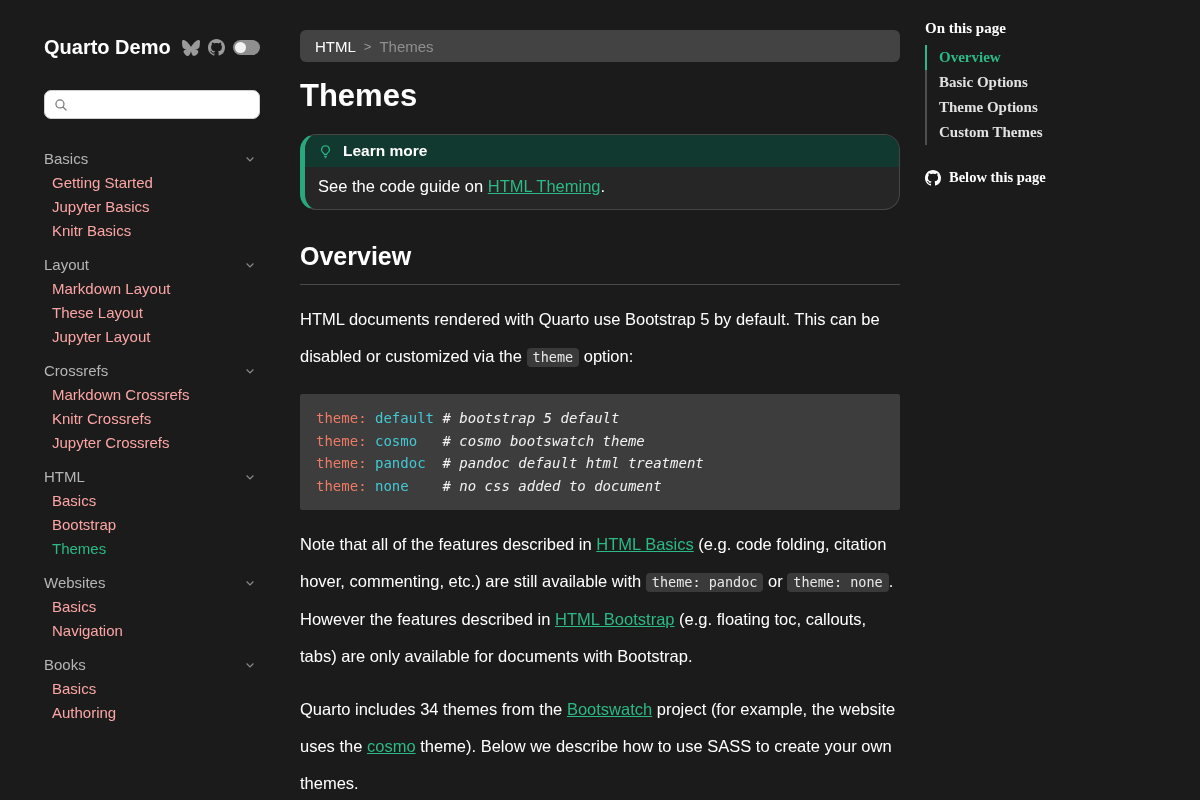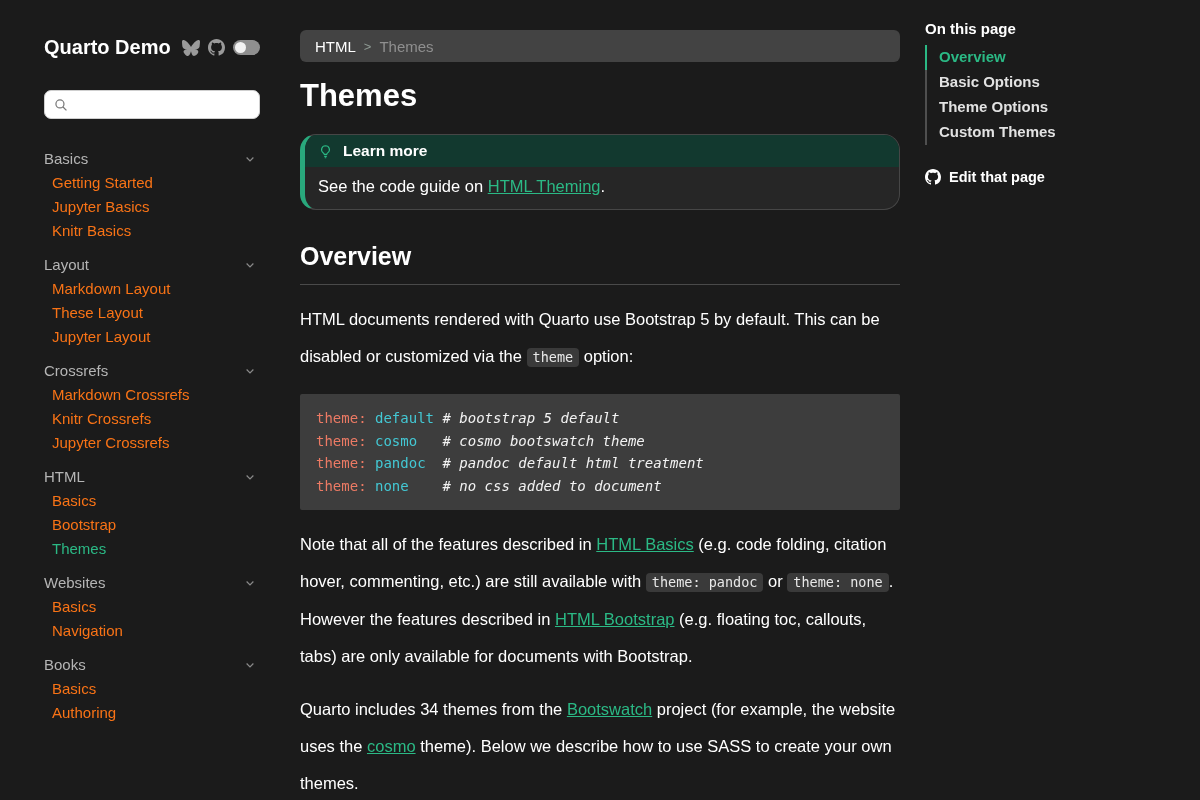--- a/index.html
+++ b/index.html
@@ -46,21 +46,21 @@
     font-family: "Liberation Sans", sans-serif;
   }
   .nav { margin-top: 27px; font-size: 15px; }
   .nav-section { margin-bottom: 9px; }
   .nav-section-header {
     display: flex; align-items: center; justify-content: space-between;
     width: 212px; color: #b5b5b5; line-height: 25px; cursor: pointer;
   }
   .chev { display: inline-flex; color: #8a8a8a; }
   .nav-item {
-    color: #f97316; line-height: 24px; padding-left: 8px;
+    color: #fca5a5; line-height: 24px; padding-left: 8px;
     cursor: pointer; white-space: nowrap;
   }
   .nav-item.active { color: #2bb985; }
 
   
   .main {
     width: 600px; flex: 0 0 600px;
     margin-left: 10px;
     padding-top: 30px;
   }
@@ -124,20 +124,21 @@
     white-space: pre;
   }
   .tok-key { color: #ec7a64; }
   .tok-value { color: #43c8d4; }
   .tok-comment { color: #f2f2f2; font-style: italic; }
 
   
   .toc {
     flex: 1;
     padding: 20px 0 0 25px;
+    font-family: Liberation Serif, serif;
   }
   .toc-heading { font-size: 15px; font-weight: bold; color: #fff; }
   .toc-list { margin-top: 8px; }
   .toc-item {
     display: block;
     border-left: 2px solid #4f4f4f;
     padding: 4px 0 5px 12px;
     font-size: 15px; font-weight: bold;
     color: #e2e2e2; text-decoration: none;
     line-height: 16px;
@@ -308,15 +309,15 @@
     <a class="toc-item">Basic Options</a>
     <a class="toc-item">Theme Options</a>
     <a class="toc-item">Custom Themes</a>
   </nav>
   <div class="edit-row">
     <span class="gh">
       <svg width="16" height="16" viewBox="0 0 16 16" fill="currentColor">
           <path d="M8 0C3.58 0 0 3.58 0 8c0 3.54 2.29 6.53 5.47 7.59.4.07.55-.17.55-.38 0-.19-.01-.82-.01-1.49-2.01.37-2.53-.49-2.69-.94-.09-.23-.48-.94-.82-1.13-.28-.15-.68-.52-.01-.53.63-.01 1.08.58 1.23.82.72 1.21 1.87.87 2.33.66.07-.52.28-.87.51-1.07-1.78-.2-3.64-.89-3.64-3.95 0-.87.31-1.59.82-2.15-.08-.2-.36-1.02.08-2.12 0 0 .67-.21 2.2.82.64-.18 1.32-.27 2-.27s1.36.09 2 .27c1.53-1.04 2.2-.82 2.2-.82.44 1.1.16 1.92.08 2.12.51.56.82 1.27.82 2.15 0 3.07-1.87 3.75-3.65 3.95.29.25.54.73.54 1.48 0 1.07-.01 1.93-.01 2.2 0 .21.15.46.55.38A8.01 8.01 0 0 0 16 8c0-4.42-3.58-8-8-8z"></path>
         </svg>
     </span>
-    <span>Edit that page</span>
+    <span>Below this page</span>
   </div>
 </aside>
 
 </body></html>

